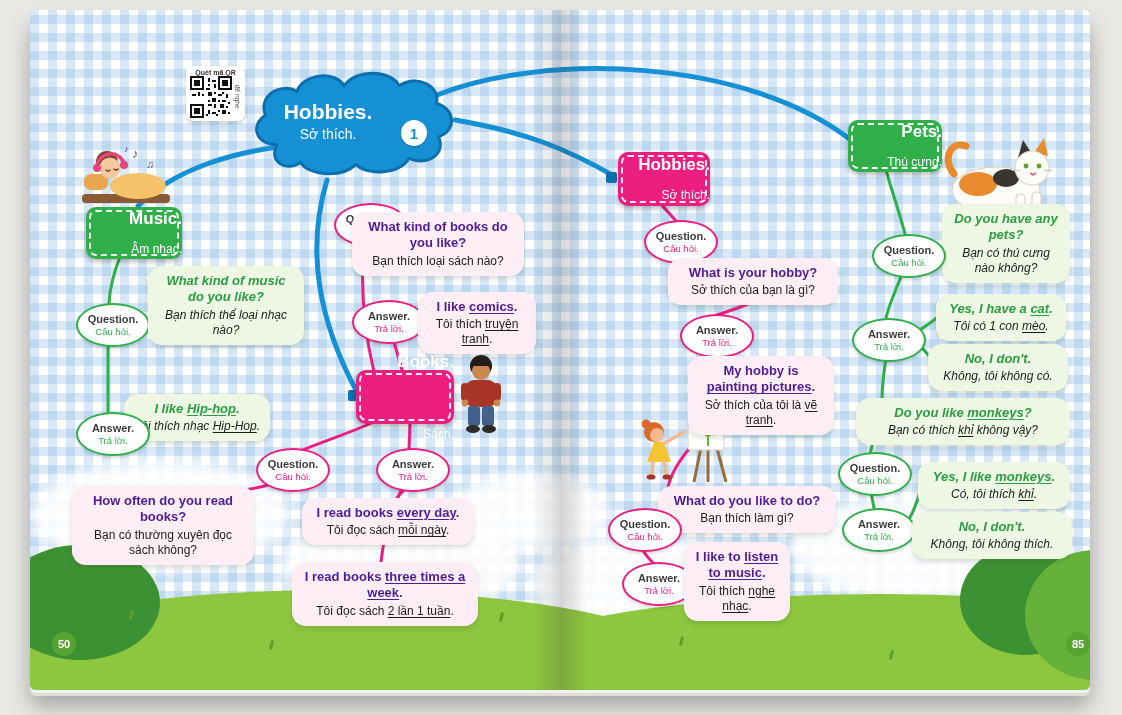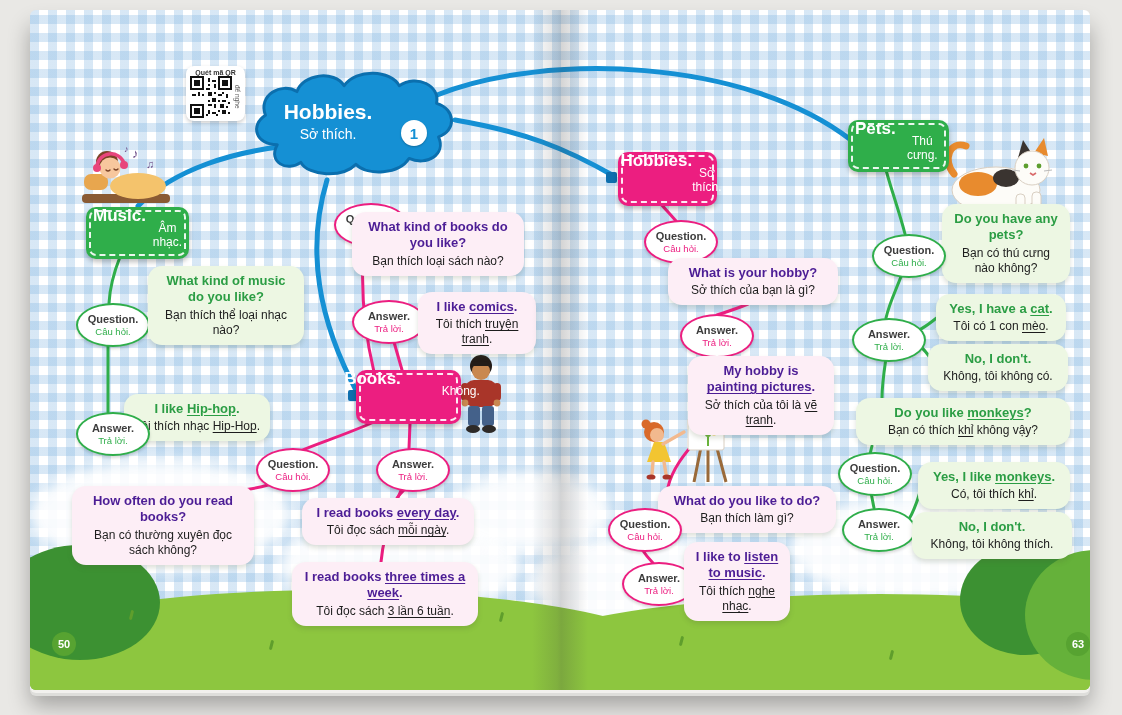--- a/index.html
+++ b/index.html
@@ -11,35 +11,35 @@
       repeating-linear-gradient(90deg, rgba(125,178,224,.30) 0 9px, rgba(255,255,255,0) 9px 18px);
     box-shadow:0 3px 0 #f2f1ee, 0 6px 0 #dededb, 0 16px 22px rgba(0,0,0,.30);
     overflow:hidden;}
   .puff{position:absolute;background:#fff;border-radius:50%;filter:blur(7px);opacity:.9;}
   .grass-base{position:absolute;left:0;right:0;bottom:0;height:62px;background:#8dc63f;}
   .hill{position:absolute;background:#8dc63f;border-radius:50%;}
   .bush{position:absolute;border-radius:50%;}
   .tick{position:absolute;width:3px;height:10px;border-radius:2px;background:#5f9e2c;transform:rotate(14deg);}
   svg.wires{position:absolute;left:0;top:0;pointer-events:none;}
   .node{position:absolute;}
-  .sec{border-radius:10px;color:#fff;text-align:center;display:flex;align-items:flex-start;justify-content:center;box-shadow:0 3px 5px rgba(0,0,0,.25);padding-left:7px;}
+  .sec{border-radius:10px;color:#fff;text-align:center;display:flex;flex-direction:column;align-items:flex-end;justify-content:center;box-shadow:0 3px 5px rgba(0,0,0,.25);}
   .sec:before{content:"";position:absolute;inset:3px;border:2px dashed rgba(255,255,255,.9);border-radius:7px;}
   .sec.g{background:#2fae4a;}
   .sec.p{background:#ec1e80;}
   .sec .en{font-weight:bold;font-size:17px;line-height:1.1;}
   .sec .vi{font-size:12px;margin-top:14px;}
   .bubble{width:70px;height:40px;background:#fff;border-radius:50%;display:flex;flex-direction:column;align-items:center;justify-content:center;text-align:center;box-shadow:0 2px 3px rgba(0,0,0,.15);}
   .bubble.g{border:2px solid #2fae4a;}
   .bubble.p{border:2px solid #ec1e80;}
   .bubble .l1{font-size:11px;font-weight:bold;color:#3d3d3d;line-height:1.1;}
   .bubble .l2{font-size:9.5px;}
   .bubble.g .l2{color:#2fae4a;}
   .bubble.p .l2{color:#ec1e80;}
   .card{border-radius:14px;padding:7px 9px;text-align:center;display:flex;flex-direction:column;justify-content:center;box-shadow:0 3px 5px rgba(70,90,50,.18);box-sizing:border-box;}
-  .card.g{background:#edf7e3;}
+  .card.g{background:#edf7e3;font-style:italic;}
   .card.p{background:#fdeef6;}
   .card .en{font-size:13px;font-weight:bold;line-height:1.25;}
   .card.g .en{color:#2b9d44;}
   .card.p .en{color:#4c1d95;}
   .card .vi{font-size:12px;color:#1d1d1d;line-height:1.25;margin-top:2px;}
   .cloud-text{position:absolute;left:0;top:32px;width:170px;text-align:center;color:#fff;}
   .cloud-text .t{font-size:21px;font-weight:bold;}
   .cloud-text .s{font-size:14px;margin-top:2px;}
   .badge{position:absolute;left:158px;top:52px;width:26px;height:26px;border-radius:50%;background:#fff;color:#1590d4;font-weight:bold;font-size:15px;display:flex;align-items:center;justify-content:center;box-shadow:0 1px 2px rgba(0,0,0,.25);}
   .qr{background:#fff;border-radius:8px;padding:3px 4px;box-shadow:0 2px 4px rgba(0,0,0,.2);display:flex;flex-direction:column;align-items:center;}
@@ -282,41 +282,41 @@
   <div class="node bubble p" style="left:322px;top:290px;">
     <div class="l1">Answer.</div>
     <div class="l2">Trả lời.</div>
   </div>
   <div class="node card p" style="left:388px;top:282px;width:118px;">
     <div class="en">I like <u>comics</u>.</div>
     <div class="vi">Tôi thích <u>truyện tranh</u>.</div>
   </div>
   <div class="node sec p" style="left:326px;top:360px;width:98px;height:54px;gap:41px;">
     <div class="en">Books.</div>
-    <div class="vi">Không.</div>
+    <div class="vi">Sách.</div>
   </div>
   <div class="node bubble p" style="left:226px;top:438px;">
     <div class="l1">Question.</div>
     <div class="l2">Câu hỏi.</div>
   </div>
   <div class="node bubble p" style="left:346px;top:438px;">
     <div class="l1">Answer.</div>
     <div class="l2">Trả lời.</div>
   </div>
   <div class="node card p" style="left:42px;top:476px;width:182px;">
     <div class="en">How often do you read books?</div>
     <div class="vi">Bạn có thường xuyên đọc sách không?</div>
   </div>
   <div class="node card p" style="left:272px;top:488px;width:172px;">
     <div class="en">I read books <u>every day</u>.</div>
     <div class="vi">Tôi đọc sách <u>mỗi ngày</u>.</div>
   </div>
   <div class="node card p" style="left:262px;top:552px;width:186px;">
     <div class="en">I read books <u>three times a week</u>.</div>
-    <div class="vi">Tôi đọc sách <u>3 lần 6 tuần</u>.</div>
+    <div class="vi">Tôi đọc sách <u>2 lần 1 tuần</u>.</div>
   </div>
 
   <div class="node sec p" style="left:588px;top:142px;width:92px;height:54px;">
     <div class="en">Hobbies.</div>
     <div class="vi">Sở thích.</div>
   </div>
   <div class="node bubble p" style="left:614px;top:210px;">
     <div class="l1">Question.</div>
     <div class="l2">Câu hỏi.</div>
   </div>
@@ -389,16 +389,16 @@
     <div class="l1">Answer.</div>
     <div class="l2">Trả lời.</div>
   </div>
   <div class="node card g" style="left:882px;top:502px;width:160px;">
     <div class="en">No, I don't.</div>
     <div class="vi">Không, tôi không thích.</div>
   </div>
 
   <div class="spine"></div>
   <div class="node pagenum" style="left:22px;top:622px;text-align:right;">50</div>
-  <div class="node pagenum" style="left:1036px;top:622px;">63</div>
+  <div class="node pagenum" style="left:1036px;top:622px;">85</div>
 
  </div>
 </div>
 
 </body></html>

